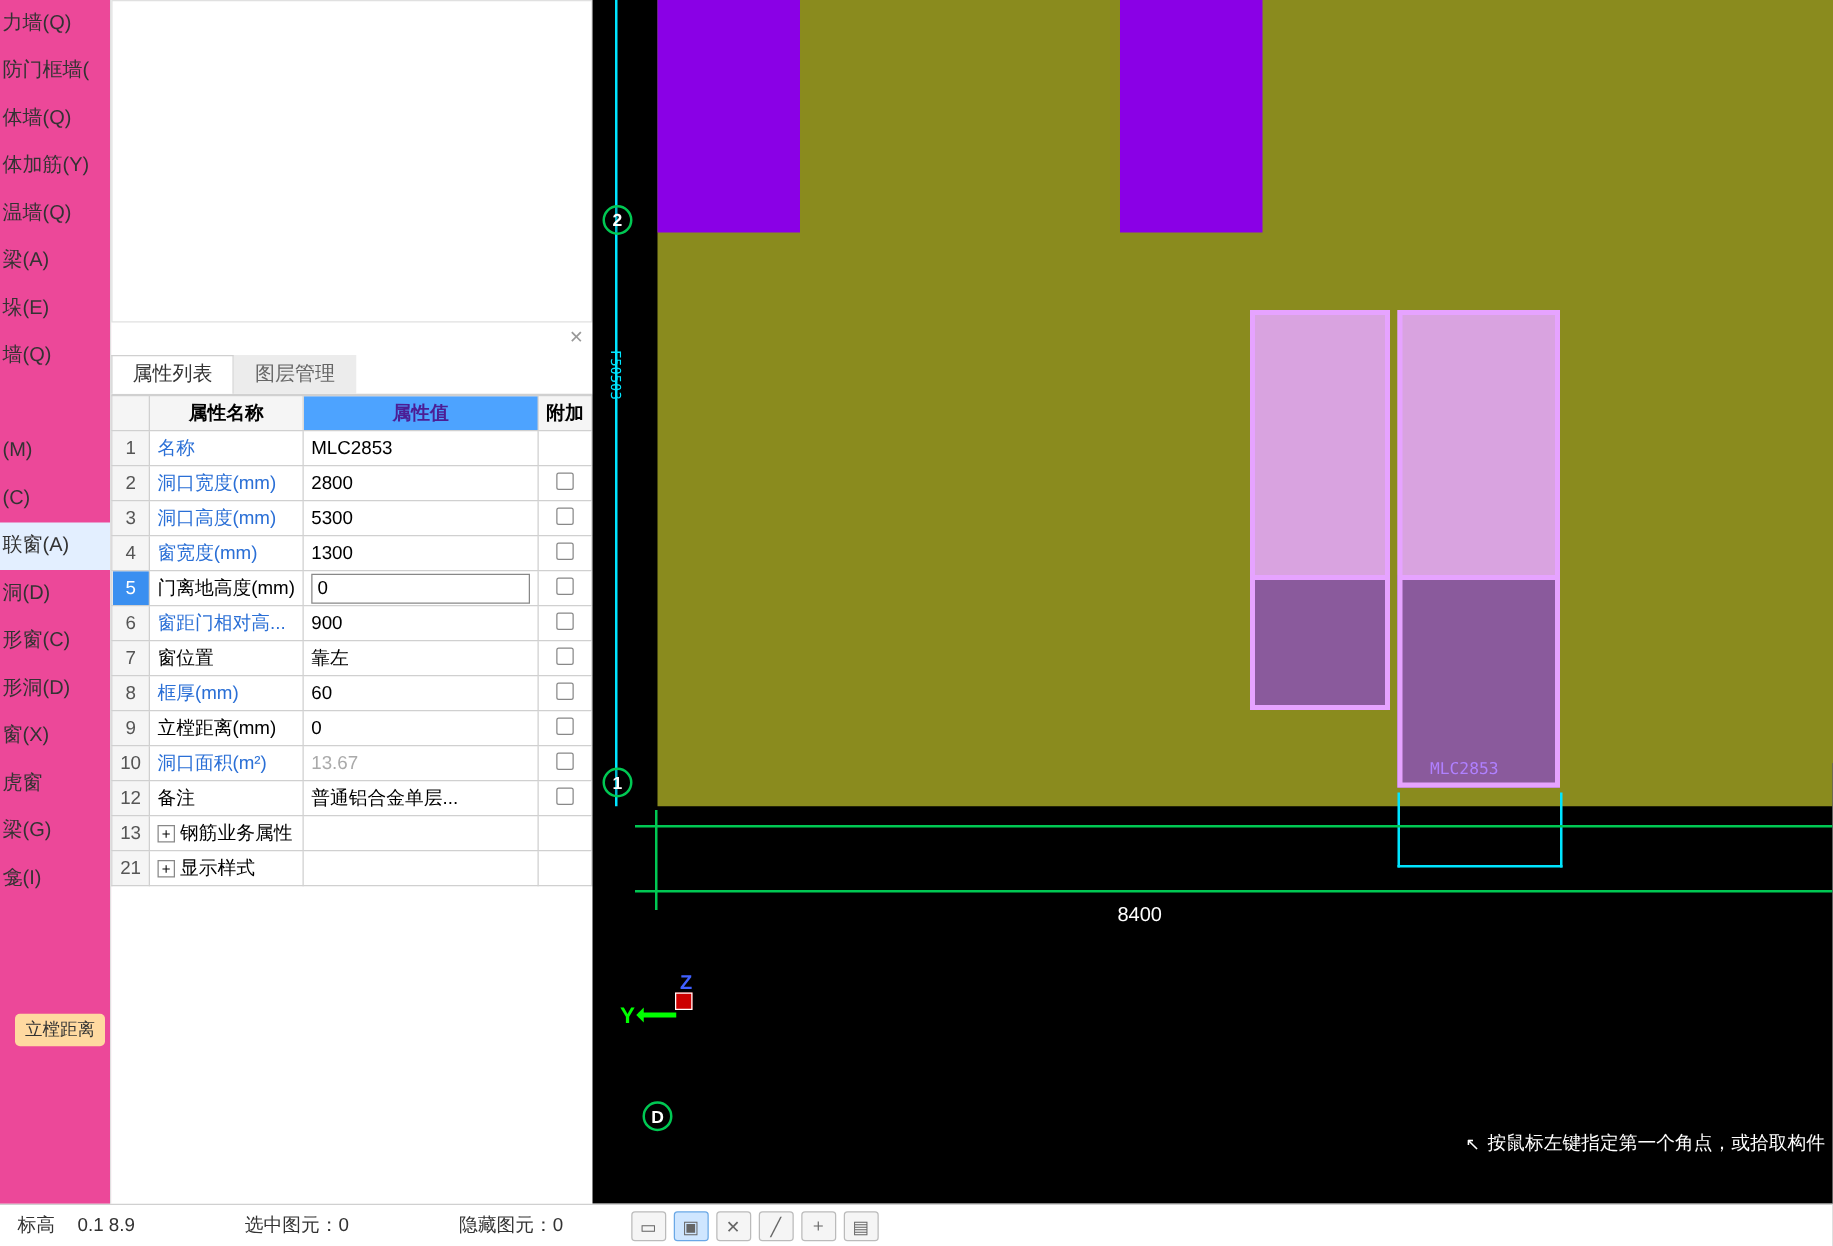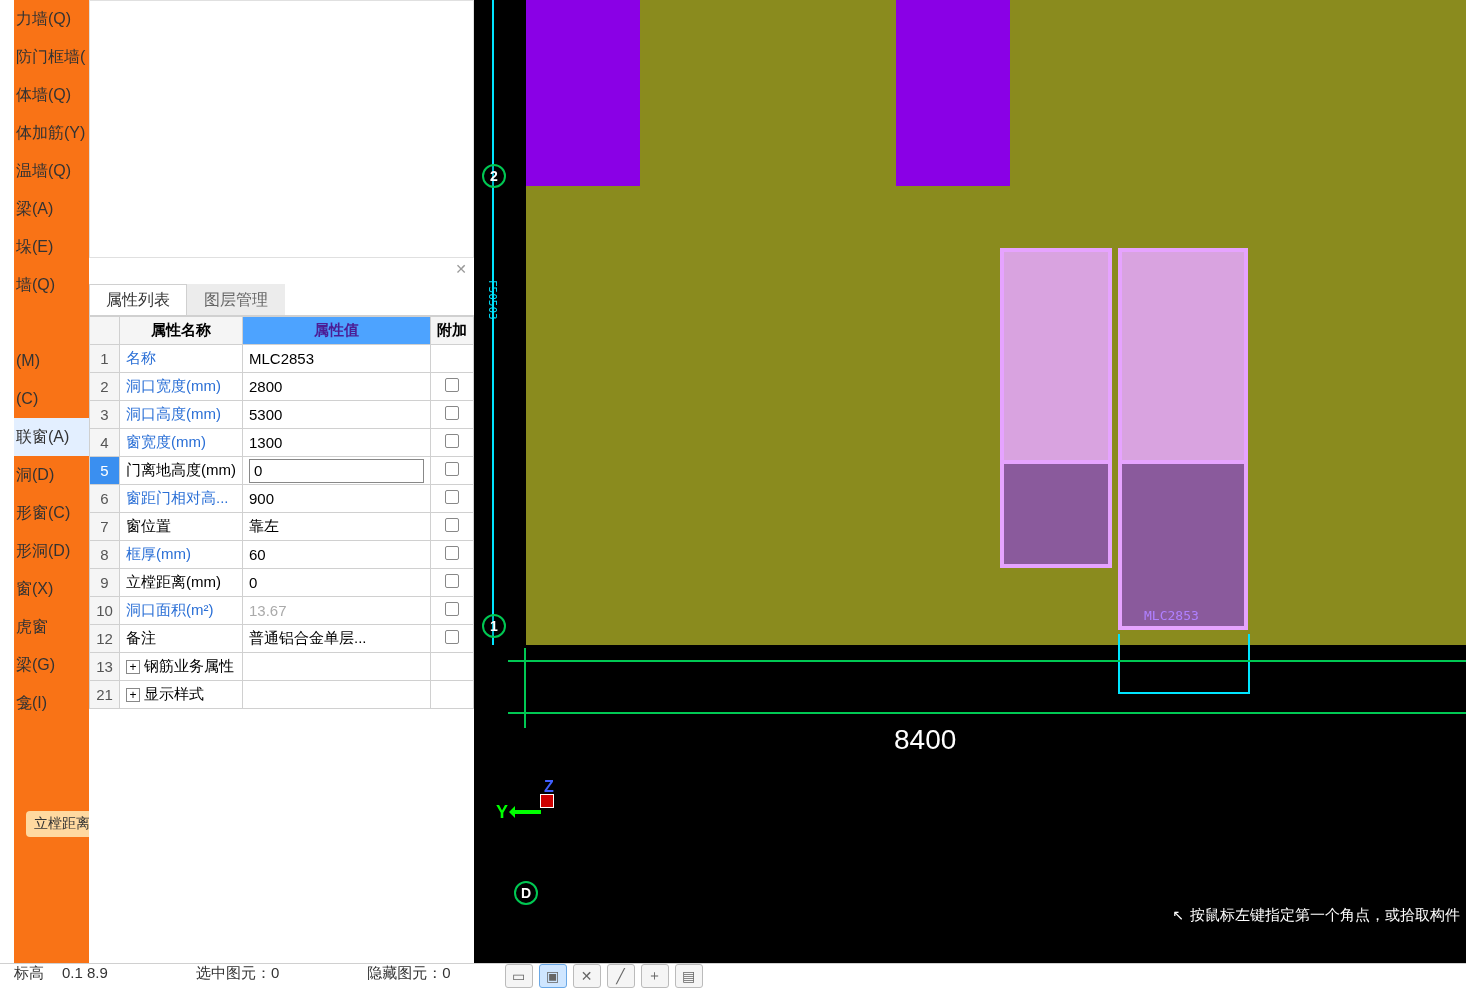--- a/index.html
+++ b/index.html
@@ -1,20 +1,20 @@
 <!DOCTYPE html>
 <html><head>
 <meta charset="utf-8">
 <style>
 * { margin: 0; padding: 0; box-sizing: border-box; font-family: "Microsoft YaHei", sans-serif; }
 html, body { width: 1466px; height: 997px; overflow: hidden; background: #fff; }
 
 .sidebar {
-  position: absolute; left: 14px; top: 0; width: 89px; height: 997px;
-  background: #f97316; border-right: 1px solid #e0e0e0;
+  position: absolute; left: 0; top: 0; width: 89px; height: 997px;
+  background: #ec4899; border-right: 1px solid #e0e0e0;
 }
 .sidebar-item {
   height: 38px; line-height: 38px; padding-left: 2px; font-size: 16px; color: #333; cursor: pointer;
   white-space: nowrap; overflow: hidden;
 }
 .sidebar-item.selected { background: #e3efff; }
 .free-trial-btn {
   position: absolute; bottom: 160px; left: 12px;
   background: #ffd9a0; border-radius: 4px; font-size: 14px; padding: 4px 8px;
   color: #333;
@@ -76,21 +76,21 @@
 .thin-green { position: absolute; background: #00c853; }
 .thin-cyan-v { position: absolute; width: 2px; background: #00e5ff; }
 .thin-cyan-h { position: absolute; height: 2px; background: #00e5ff; }
 
 .axis-bubble {
   position: absolute; width: 24px; height: 24px; border: 2px solid #00c853; border-radius: 50%;
   color: #fff; font-size: 14px; font-weight: bold; text-align: center; line-height: 20px;
   background: rgba(0,0,0,0.2);
 }
 .dim-text {
-  position: absolute; color: #fff; font-size: 28px; font-family: Arial;
+  position: absolute; color: #fff; font-size: 16px; font-family: Arial;
 }
 .label-text {
   position: absolute; color: #b080ff; font-size: 13px; font-family: monospace;
 }
 .vertical-text {
   position: absolute; color: #00e5ff; font-size: 11px; font-family: monospace;
   writing-mode: vertical-rl;
 }
 
 .axis-origin {
@@ -113,21 +113,21 @@
 .status-hint {
   position: absolute; right: 0; bottom: 34px; height: 28px;
   color: #fff; font-size: 15px; line-height: 28px; padding: 0 6px;
   display: flex; align-items: center;
 }
 .status-hint .icon { margin-right: 6px; font-size: 14px; }
 
 .bottom-bar {
   position: absolute; left: 0; right: 0; bottom: 0; height: 34px;
   background: #fff; border-top: 1px solid #d0d0d0;
-  display: flex; align-items: flex-start; font-size: 15px; color: #333;
+  display: flex; align-items: center; font-size: 15px; color: #333;
 }
 .bottom-bar .seg { padding: 0 14px; white-space: nowrap; }
 .tool-icons { display: flex; gap: 6px; margin-left: 10px; }
 .tool-btn {
   width: 28px; height: 24px; border: 1px solid #bbb; border-radius: 3px;
   background: #f5f5f5; display: flex; align-items: center; justify-content: center;
   font-size: 14px; color: #666; cursor: pointer;
 }
 .tool-btn.active { background: #cfe6ff; border-color: #6aa8e6; }
 </style>

